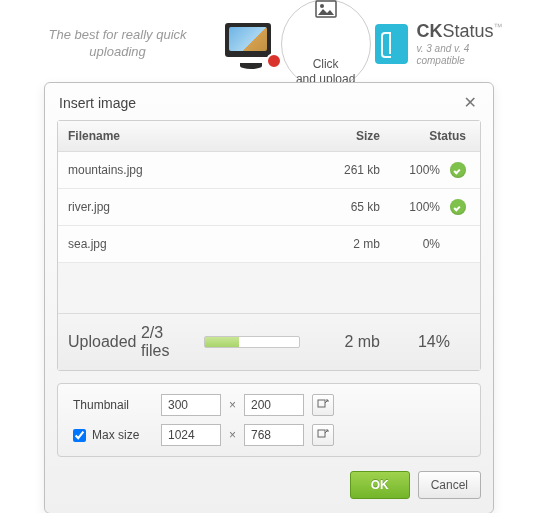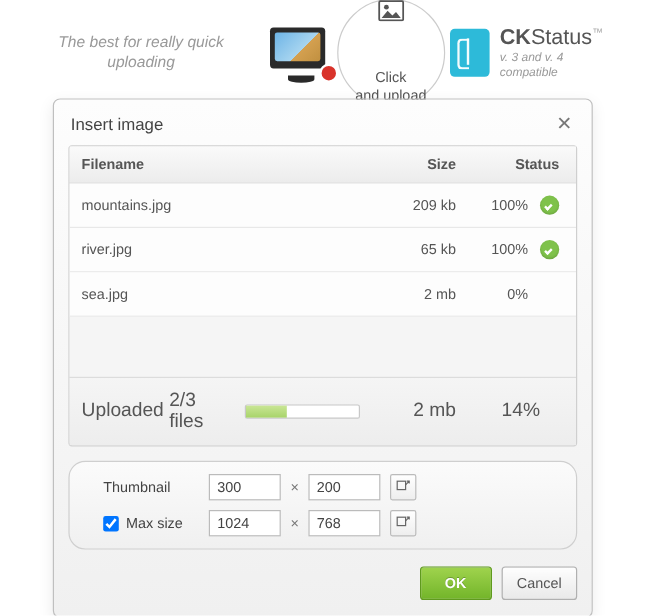--- a/index.html
+++ b/index.html
@@ -226,23 +226,23 @@
     border-radius:2px;
   }
   .progress-fill {
     position:absolute; left:0; top:0; bottom:0;
     width:36%;
     background: linear-gradient(#c9e695,#a8d46a);
   }
   .opts {
     margin: 12px 12px 0 12px;
     border:1px solid #cfcfcf;
-    border-radius:14px;
+    border-radius:4px;
     background: linear-gradient(#fbfbfb,#f0f0f0);
-    padding: 10px 28px;
+    padding: 10px 15px;
   }
   .opt-row {
     display:flex;
     align-items:center;
     gap: 8px;
     margin-bottom: 8px;
     font-size:12px;
     color:#444;
   }
   .opt-row:last-child { margin-bottom:0;}
@@ -339,21 +339,21 @@
 
   <div class="table-wrap">
     <div class="thead">
       <div class="col-file">Filename</div>
       <div class="col-size">Size</div>
       <div class="col-status">Status</div>
     </div>
 
     <div class="row">
       <div class="col-file">mountains.jpg</div>
-      <div class="col-size">209 kb</div>
+      <div class="col-size">261 kb</div>
       <div class="col-status">
         <span class="pct">100%</span>
         <span class="check"></span>
       </div>
     </div>
     <div class="row">
       <div class="col-file">river.jpg</div>
       <div class="col-size">65 kb</div>
       <div class="col-status">
         <span class="pct">100%</span>

